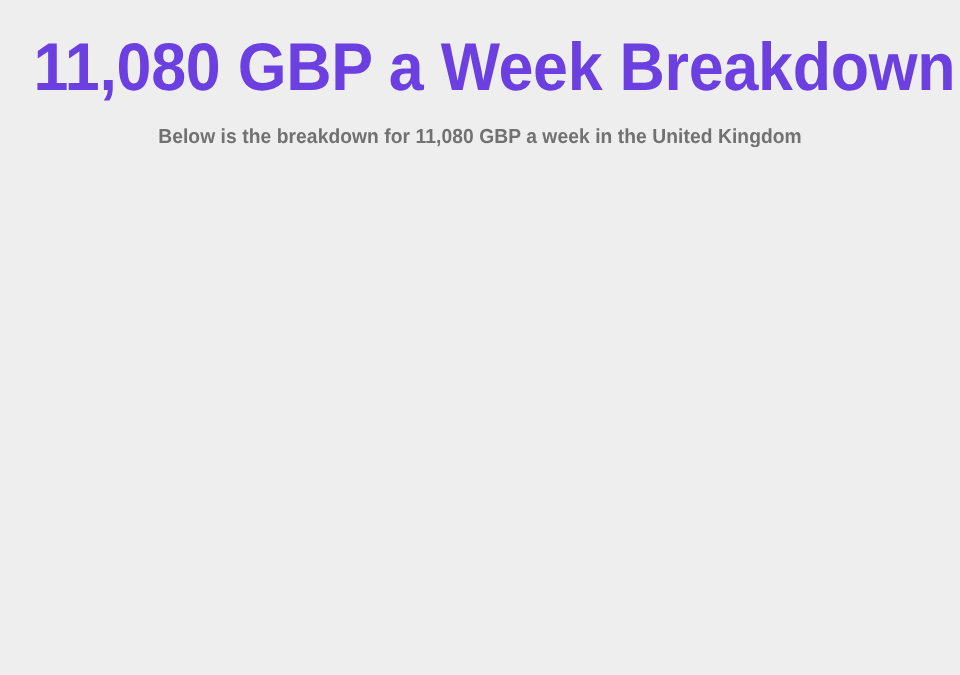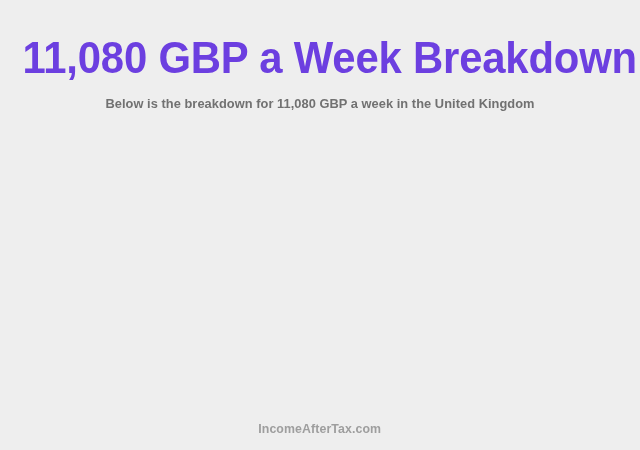--- a/index.html
+++ b/index.html
@@ -19,21 +19,21 @@
     width: 640px;
     height: 450px;
     background: #eeeeee;
     box-sizing: border-box;
     display: flex;
     flex-direction: column;
   }
 
   
   .header {
-    padding-top: 32px;
+    padding-top: 19px;
     text-align: center;
   }
 
   .page-title {
     margin: 0;
     font-family: "Liberation Sans Narrow", "Liberation Sans", sans-serif;
     font-size: 45px;
     line-height: 52px;
     font-weight: bold;
     color: #6c3fe0;
@@ -96,17 +96,14 @@
 
   <div class="header">
     <h1 class="page-title">11,080 GBP a Week Breakdown</h1>
     <p class="page-subtitle">Below is the breakdown for 11,080 GBP a week in the United Kingdom</p>
   </div>
 
   <div class="content">
     <div class="breakdown-region"></div>
   </div>
 
-  <div class="footer">
-    <span class="site-watermark">IncomeAfterTax.com</span>
-  </div>
 
 </div>
 
 </body></html>

